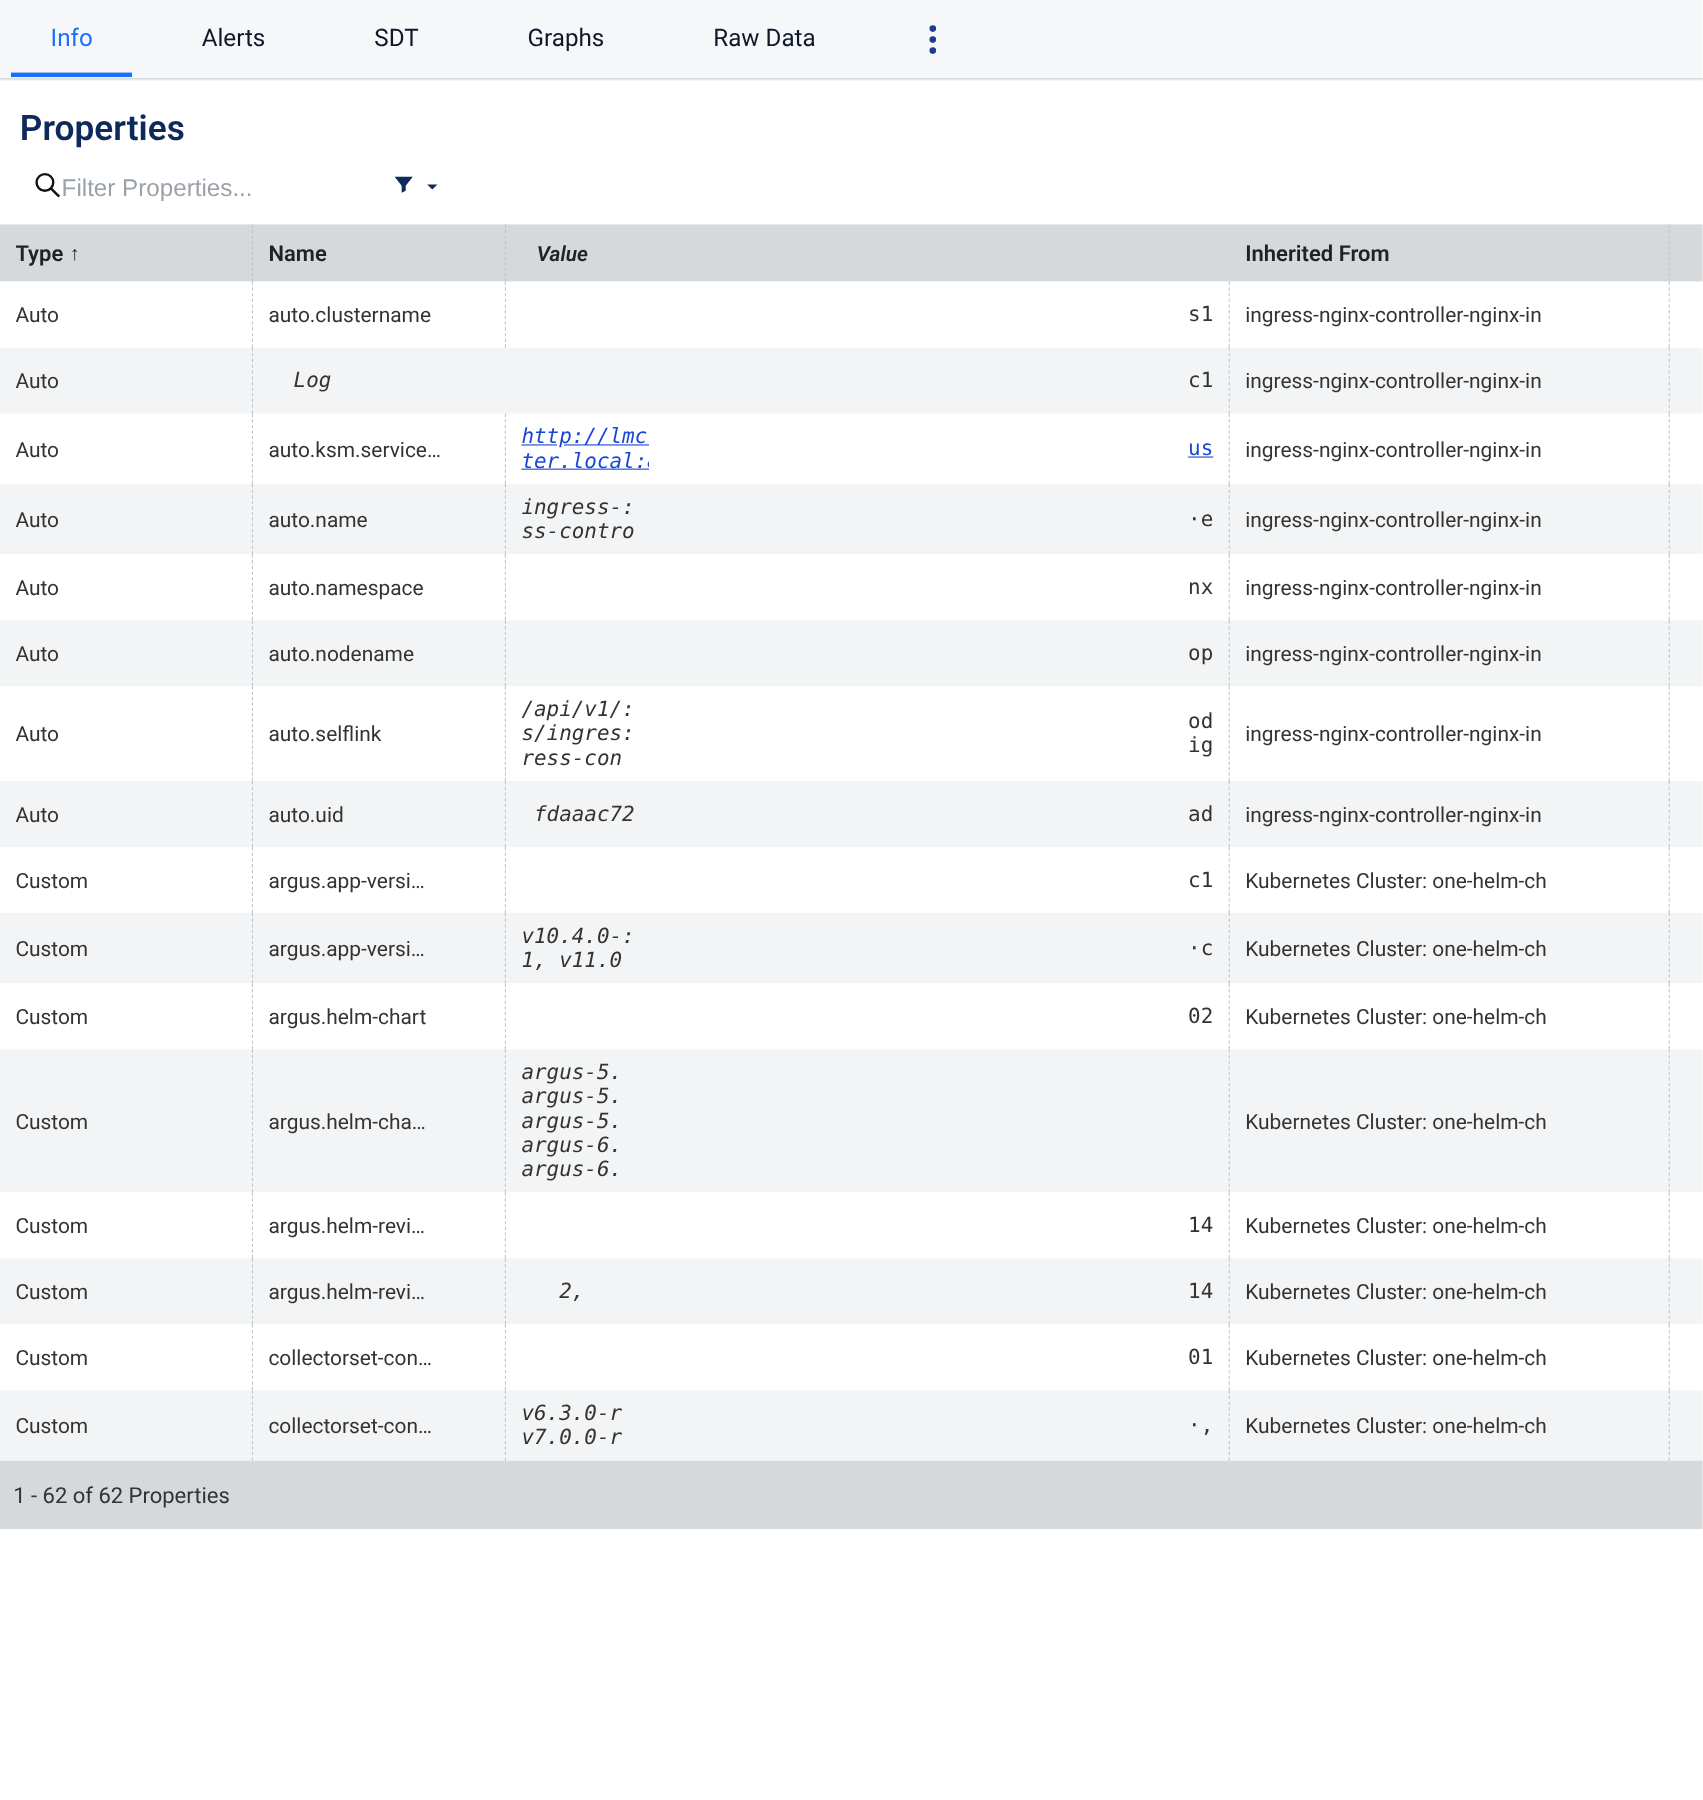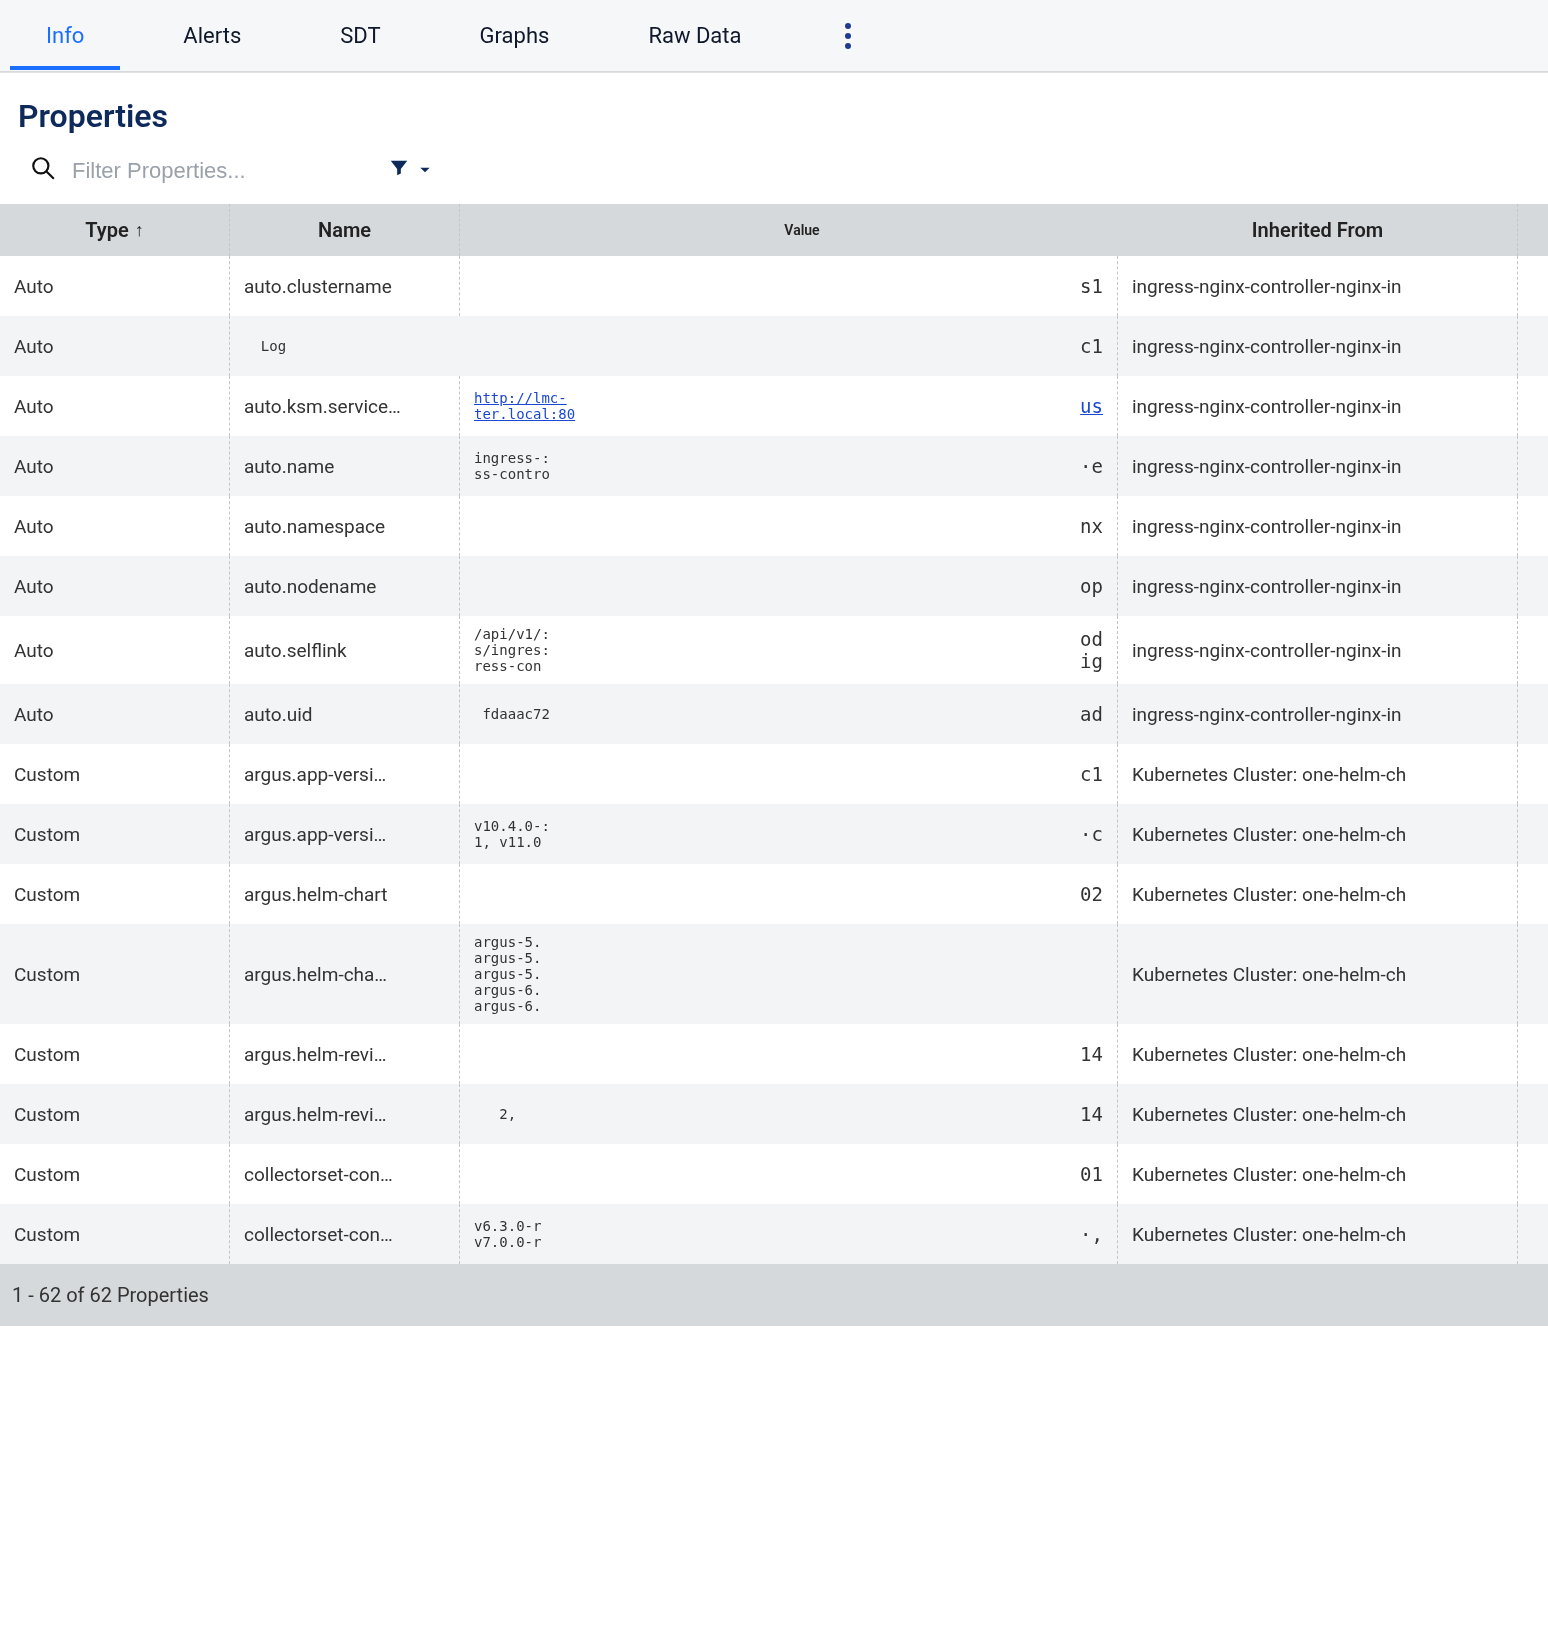--- a/index.html
+++ b/index.html
@@ -49,21 +49,20 @@
   .panel-title {
     font-size: 32px;
     font-weight: 600;
     color: #0d2a5b;
     padding: 24px 18px 10px 18px;
   }
   .filter-row {
     display: flex;
     align-items: center;
     padding: 10px 18px 18px 30px;
-    gap: 16px;
   }
   .search-icon svg { width: 26px; height: 26px; stroke: #111; fill: none; stroke-width: 2; }
   .filter-input {
     border: none;
     outline: none;
     font-size: 22px;
     color: #333;
     width: 260px;
   }
   .filter-input::placeholder { color: #9aa1a9; }
@@ -86,24 +85,24 @@
     font-size: 20px;
   }
   .th, .td {
     padding: 10px 14px;
     border-right: 1px dashed #c3c6c9;
     overflow: hidden;
     text-overflow: ellipsis;
     display: flex;
     align-items: center;
   }
-  .th { padding: 14px 14px; justify-content: center; }
+  .th { padding: 14px 14px; }
   .col-type { width: 230px; flex: 0 0 230px; }
   .col-name { width: 230px; flex: 0 0 230px; white-space: nowrap; }
-  .col-value-left { width: 130px; flex: 0 0 130px; padding-right: 2px; border-right: none; font-family: ui-monospace, Menlo, Consolas, monospace; font-size: 14px; white-space: pre; overflow: hidden; }
+  .col-value-left { width: 130px; flex: 0 0 130px; padding-right: 2px; border-right: none; font-family: ui-monospace, Menlo, Consolas, monospace; font-size: 19px; white-space: pre; overflow: hidden; font-style: italic; }
   .col-value-right { width: 440px; flex: 1 1 440px; text-align: right; justify-content: flex-end; font-family: ui-monospace, Menlo, Consolas, monospace; font-size: 19px; white-space: pre; }
   .th.col-value-left, .th.col-value-right { font-family: inherit; }
   .td.col-value-right { border-right: 1px dashed #c3c6c9; }
   .col-inherited { width: 400px; flex: 0 0 400px; white-space: nowrap; border-right: 1px dashed #c3c6c9; }
   .col-tail { width: 30px; flex: 0 0 30px; border-right: none; }
   .tbody .trow { display: flex; min-height: 60px; }
   .tbody .trow:nth-child(odd) { background: #fff; }
   .tbody .trow:nth-child(even) { background: #f3f4f5; }
   .sort-arrow { margin-left: 6px; font-size: 18px; }
   .link-val { color: #1a47d4; text-decoration: underline; font-family: ui-monospace, Menlo, Consolas, monospace; }

